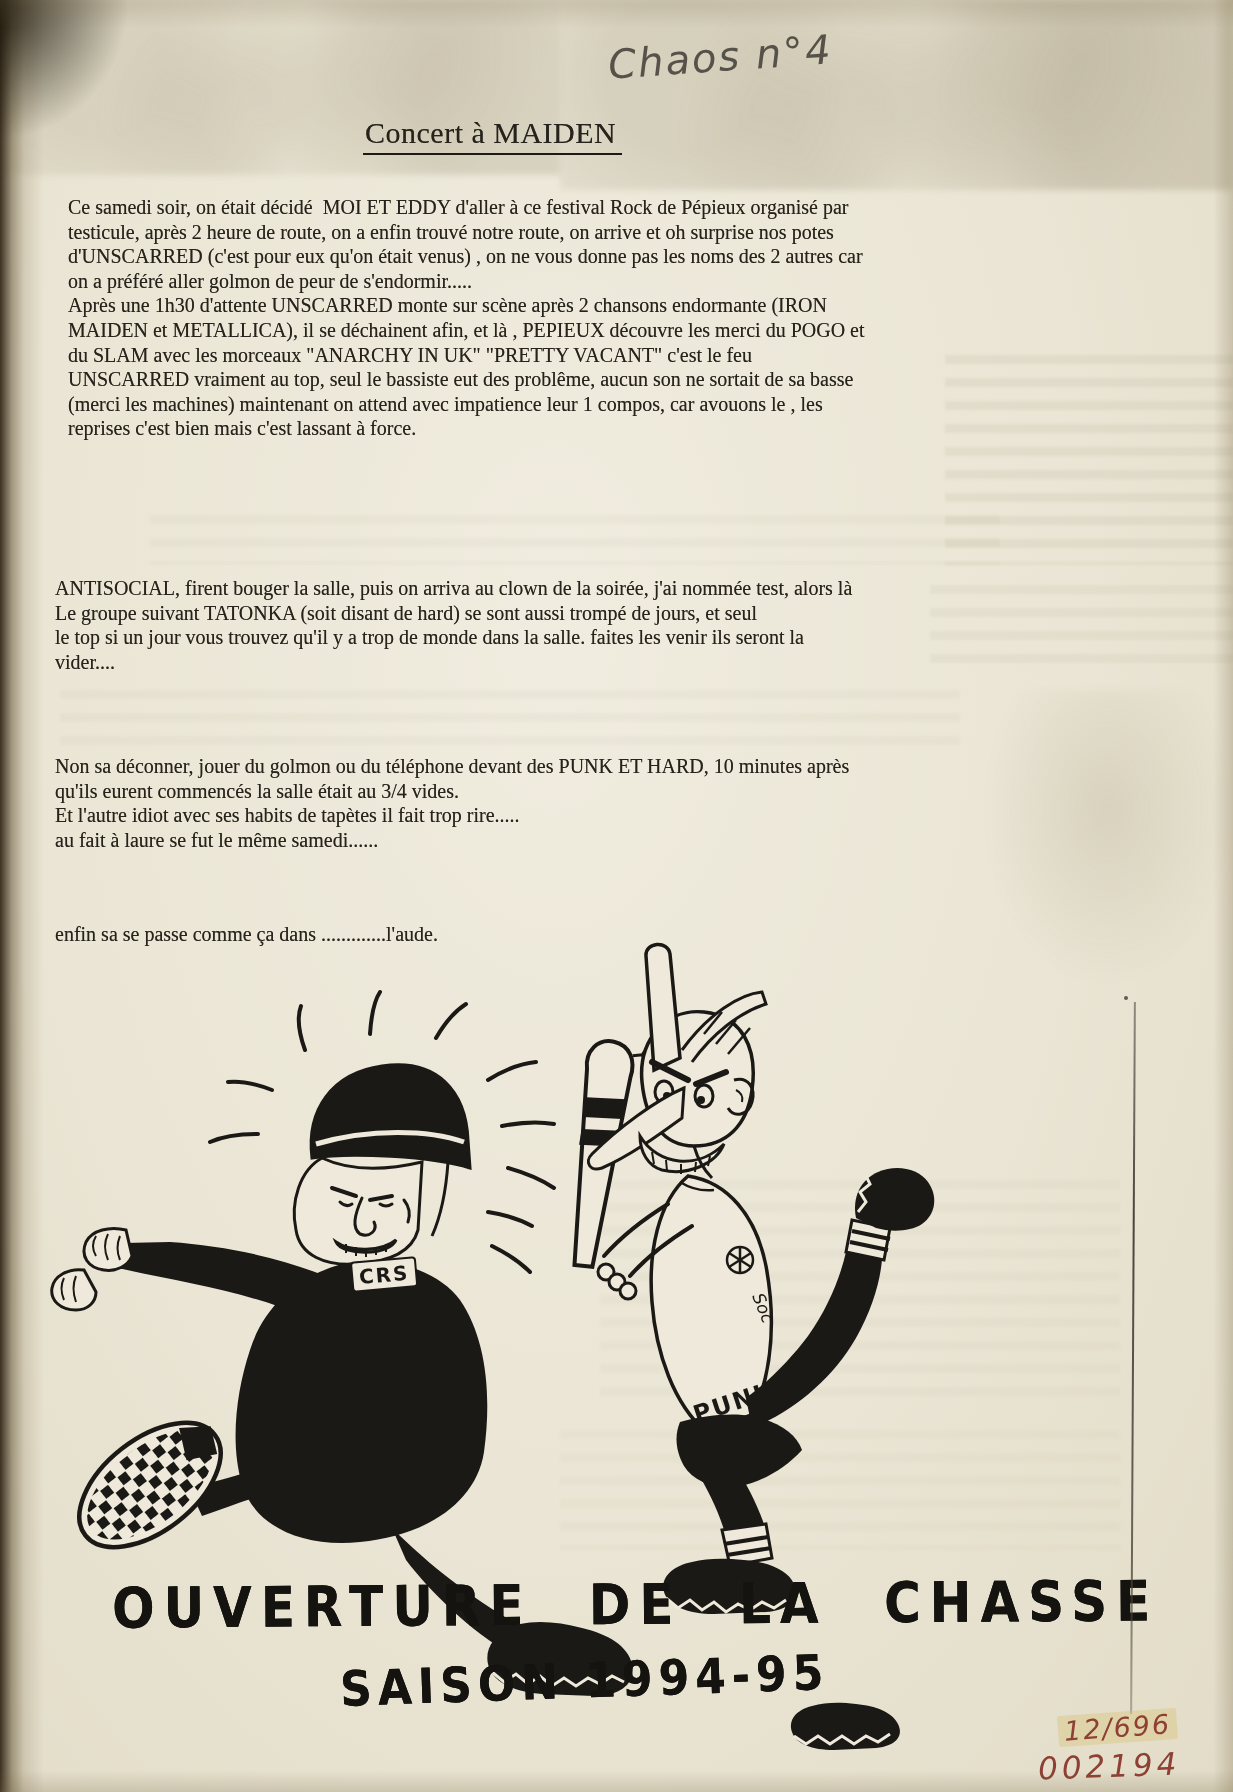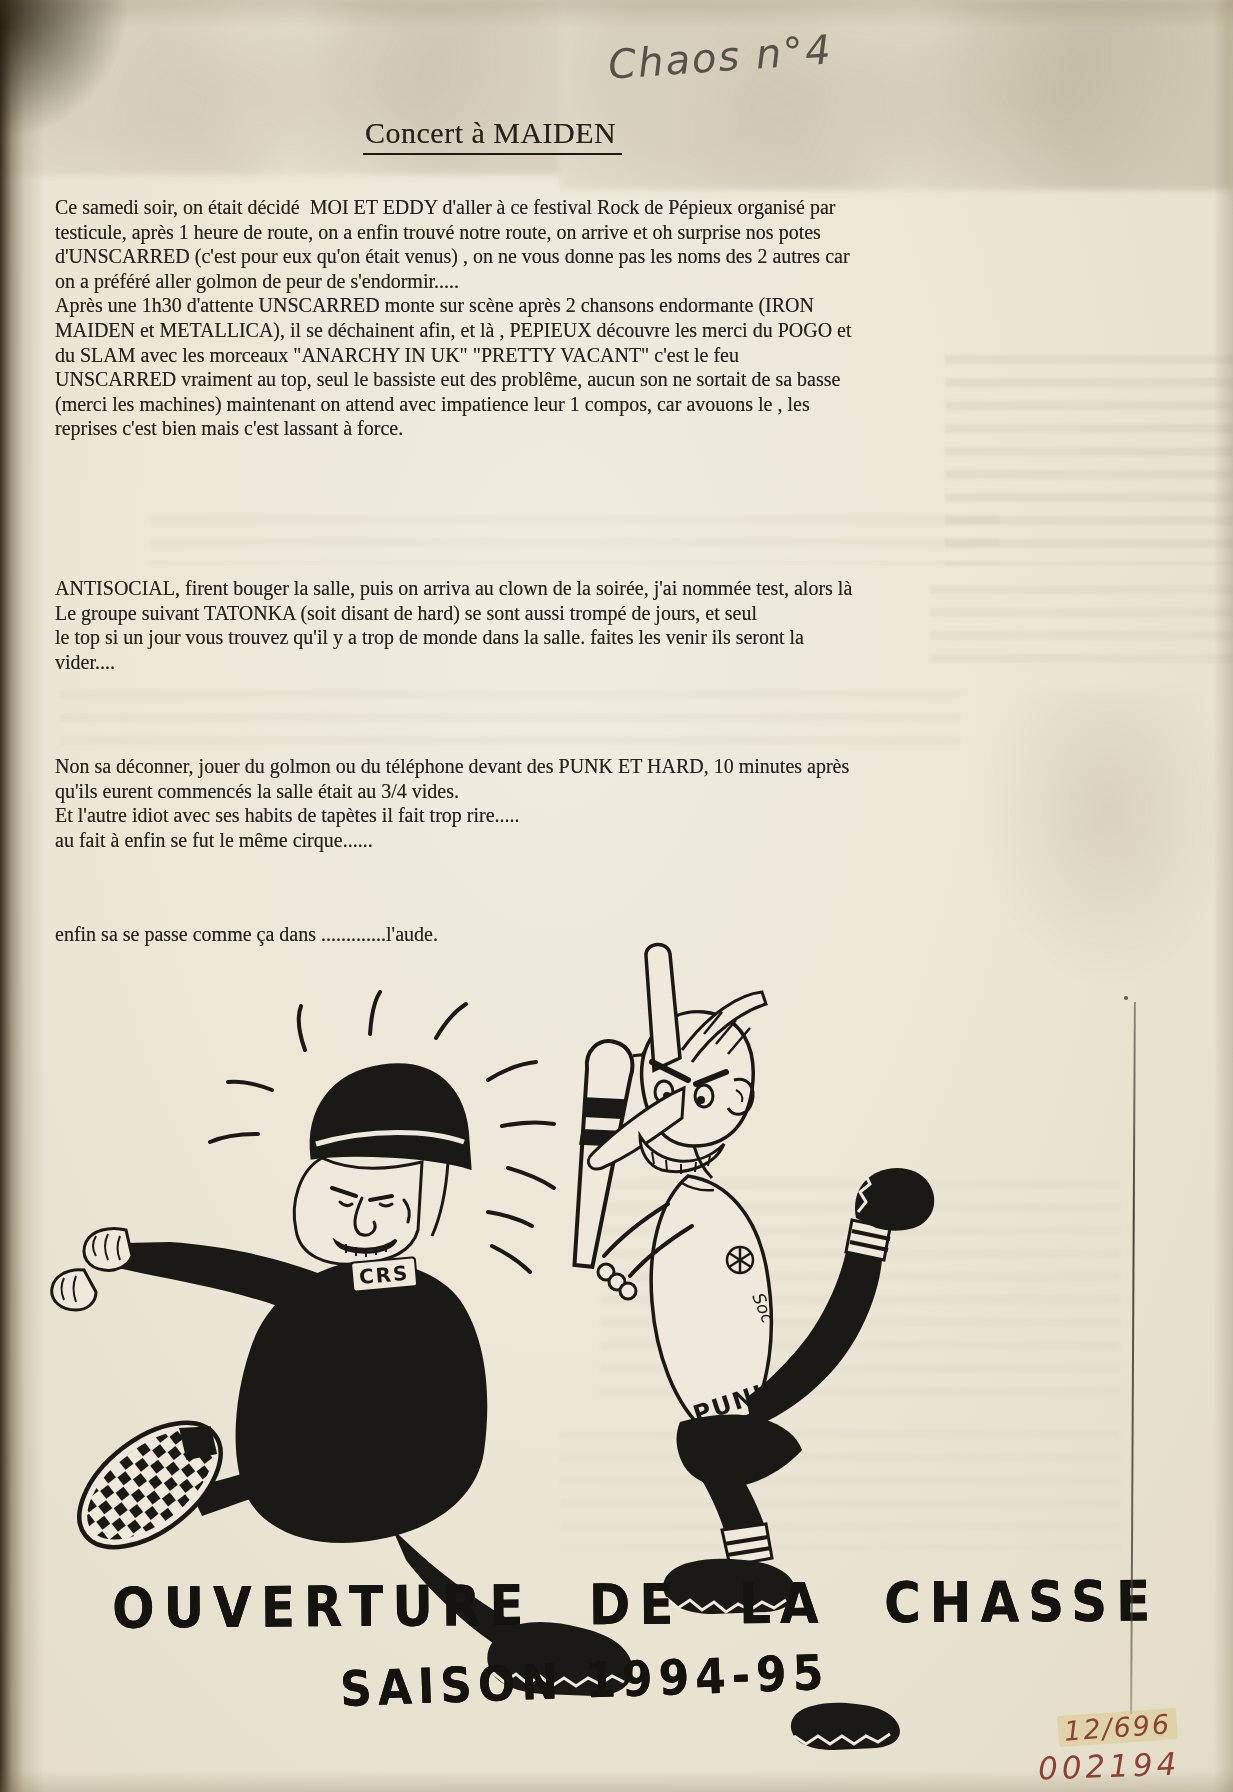--- a/index.html
+++ b/index.html
@@ -234,23 +234,23 @@
         <path d="M772,776 C756,780 748,790 752,802 C756,814 772,820 794,820 L836,818 C856,816 864,806 858,794 C852,782 836,776 816,774 C800,772 786,772 772,776 Z" fill="#1b1915"></path>
         <polyline points="754,806 766,814 778,806 790,814 802,806 814,814 826,806 838,812 850,804" stroke="#eee9da" stroke-width="3" fill="none"></polyline>
       </g>
     </g>
   </svg>
 
   <div class="abs issue" style="left:608px;top:34px;">Chaos n°4</div>
 
   <div class="abs title" style="left:363px;top:116px;">Concert à MAIDEN</div>
 
-  <div class="abs" style="left:55px;top:195px;width:910px;">
+  <div class="abs" style="left:68px;top:195px;width:910px;">
     <div class="tline">Ce samedi soir, on était décidé  MOI ET EDDY d'aller à ce festival Rock de Pépieux organisé par</div>
-    <div class="tline">testicule, après 1 heure de route, on a enfin trouvé notre route, on arrive et oh surprise nos potes</div>
+    <div class="tline">testicule, après 2 heure de route, on a enfin trouvé notre route, on arrive et oh surprise nos potes</div>
     <div class="tline">d'UNSCARRED (c'est pour eux qu'on était venus) , on ne vous donne pas les noms des 2 autres car</div>
     <div class="tline">on a préféré aller golmon de peur de s'endormir.....</div>
     <div class="tline">Après une 1h30 d'attente UNSCARRED monte sur scène après 2 chansons endormante (IRON</div>
     <div class="tline">MAIDEN et METALLICA), il se déchainent afin, et là , PEPIEUX découvre les merci du POGO et</div>
     <div class="tline">du SLAM avec les morceaux "ANARCHY IN UK" "PRETTY VACANT" c'est le feu</div>
     <div class="tline">UNSCARRED vraiment au top, seul le bassiste eut des problême, aucun son ne sortait de sa basse</div>
     <div class="tline">(merci les machines) maintenant on attend avec impatience leur 1 compos, car avouons le , les</div>
     <div class="tline">reprises c'est bien mais c'est lassant à force.</div>
   </div>
 
@@ -258,21 +258,21 @@
     <div class="tline">ANTISOCIAL, firent bouger la salle, puis on arriva au clown de la soirée, j'ai nommée test, alors là</div>
     <div class="tline">Le groupe suivant TATONKA (soit disant de hard) se sont aussi trompé de jours, et seul</div>
     <div class="tline">le top si un jour vous trouvez qu'il y a trop de monde dans la salle. faites les venir ils seront la</div>
     <div class="tline">vider....</div>
   </div>
 
   <div class="abs" style="left:55px;top:754px;width:910px;">
     <div class="tline">Non sa déconner, jouer du golmon ou du téléphone devant des PUNK ET HARD, 10 minutes après</div>
     <div class="tline">qu'ils eurent commencés la salle était au 3/4 vides.</div>
     <div class="tline">Et l'autre idiot avec ses habits de tapètes il fait trop rire.....</div>
-    <div class="tline">au fait à enfin se fut le même cirque......</div>
+    <div class="tline">au fait à laure se fut le même samedi......</div>
   </div>
 
   <div class="abs" style="left:55px;top:922px;width:910px;">
     <div class="tline">enfin sa se passe comme ça dans .............l'aude.</div>
   </div>
 
   <div class="abs caption caption1" style="left:112px;top:1576px;">OUVERTURE DE LA CHASSE</div>
   <div class="abs caption caption2" style="left:340px;top:1655px;">SAISON 1994-95</div>
 
   <div class="abs vline-dot" style="left:1124px;top:996px;"></div>

